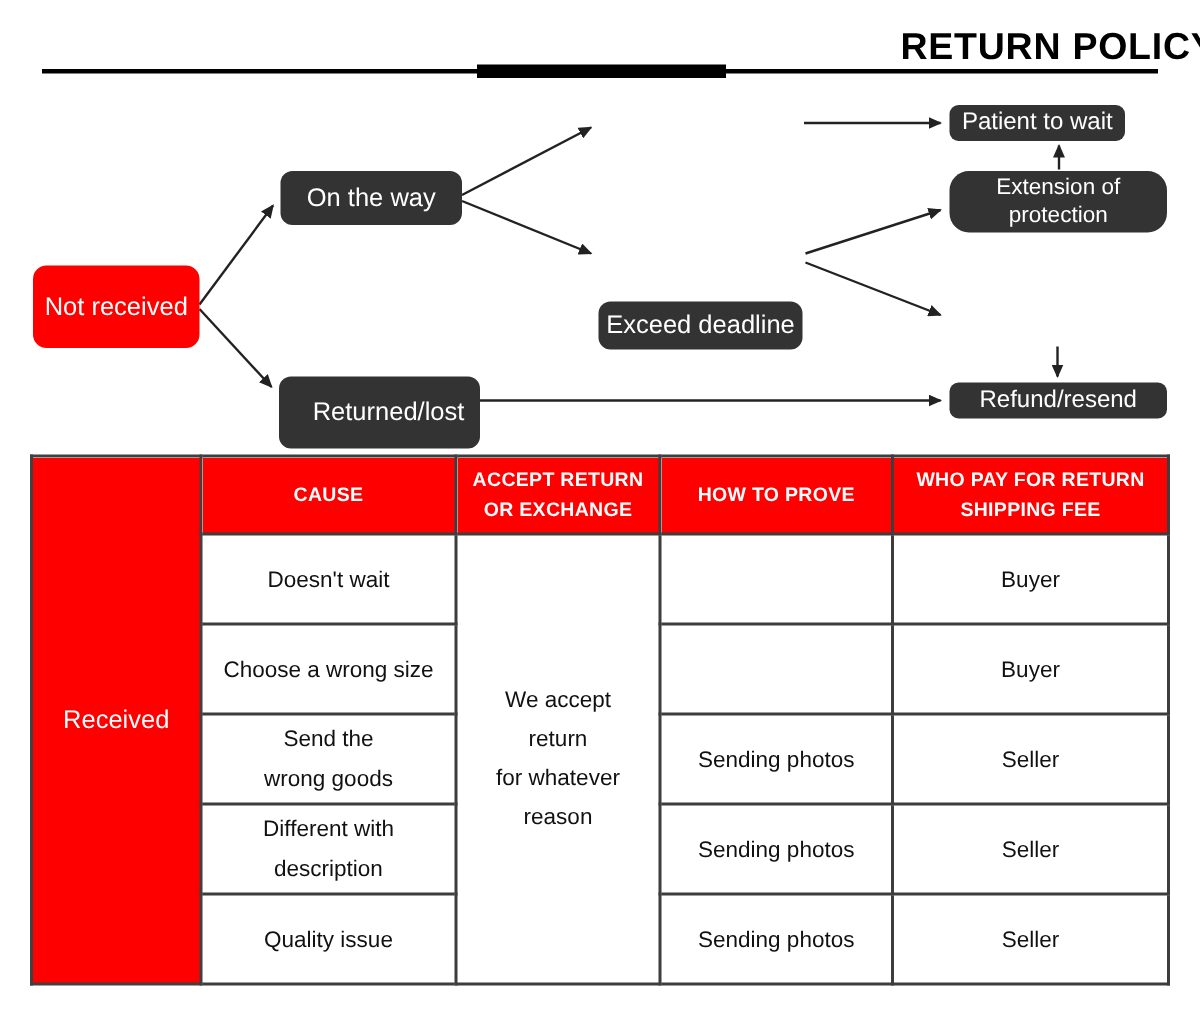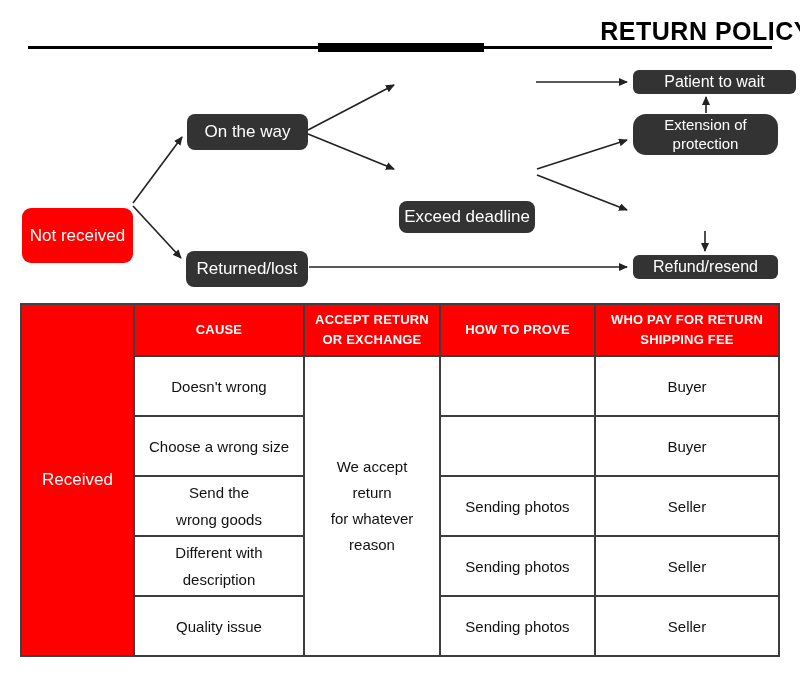--- a/index.html
+++ b/index.html
@@ -70,25 +70,25 @@
       <line x1="308" y1="130" x2="394" y2="85" stroke="#222" stroke-width="1.6" marker-end="url(#ah)"></line>
       <line x1="308" y1="134" x2="394" y2="169" stroke="#222" stroke-width="1.6" marker-end="url(#ah)"></line>
       <line x1="536" y1="82" x2="627" y2="82" stroke="#222" stroke-width="1.6" marker-end="url(#ah)"></line>
       <line x1="537" y1="169" x2="627" y2="140" stroke="#222" stroke-width="1.6" marker-end="url(#ah)"></line>
       <line x1="537" y1="175" x2="627" y2="210" stroke="#222" stroke-width="1.6" marker-end="url(#ah)"></line>
       <line x1="706" y1="113" x2="706" y2="97" stroke="#222" stroke-width="1.6" marker-end="url(#ah)"></line>
       <line x1="705" y1="231" x2="705" y2="251" stroke="#222" stroke-width="1.6" marker-end="url(#ah)"></line>
       <line x1="309" y1="267" x2="627" y2="267" stroke="#222" stroke-width="1.6" marker-end="url(#ah)"></line>
     </svg>
 
-    <div class="node red f17" style="left:22px;top:177px;width:111px;height:55px;margin-top:31px;">Not received</div>
+    <div class="node red f17" style="left:22px;top:177px;width:111px;height:55px;">Not received</div>
     <div class="node f17" style="left:187px;top:114px;width:121px;height:36px;">On the way</div>
-    <div class="node f17" style="left:186px;top:251px;width:122px;height:36px;">Returned/lost</div>
+    <div class="node f17" style="left:186px;top:251px;width:122px;height:48px;padding-left:12px;">Returned/lost</div>
     <div class="node f17" style="left:399px;top:157px;width:136px;height:32px;margin-top:44px;">Exceed deadline</div>
-    <div class="node f16" style="left:633px;top:70px;width:163px;height:24px;">Patient to wait</div>
+    <div class="node f16" style="left:633px;top:70px;width:117px;height:24px;">Patient to wait</div>
     <div class="node f15" style="left:633px;top:114px;width:145px;height:41px;border-radius:13px;">Extension of
 protection</div>
     <div class="node f16" style="left:633px;top:255px;width:145px;height:24px;">Refund/resend</div>
   </div>
 
   <table class="policy-table">
     <colgroup>
       <col style="width:113px">
         <col style="width:170px">
         <col style="width:136px">
@@ -99,21 +99,21 @@
       <tr class="hdr">
         <td class="received-cell" rowspan="6">Received</td>
         <td class="th">CAUSE</td>
         <td class="th">ACCEPT RETURN
 OR EXCHANGE</td>
         <td class="th">HOW TO PROVE</td>
         <td class="th">WHO PAY FOR RETURN
 SHIPPING FEE</td>
       </tr>
       <tr class="body-row">
-        <td>Doesn't wrong</td>
+        <td>Doesn't wait</td>
         <td class="accept-cell" rowspan="5">We accept
 return
 for whatever
 reason</td>
         <td></td>
         <td>Buyer</td>
       </tr>
       <tr class="body-row">
         <td>Choose a wrong size</td>
         <td></td>

